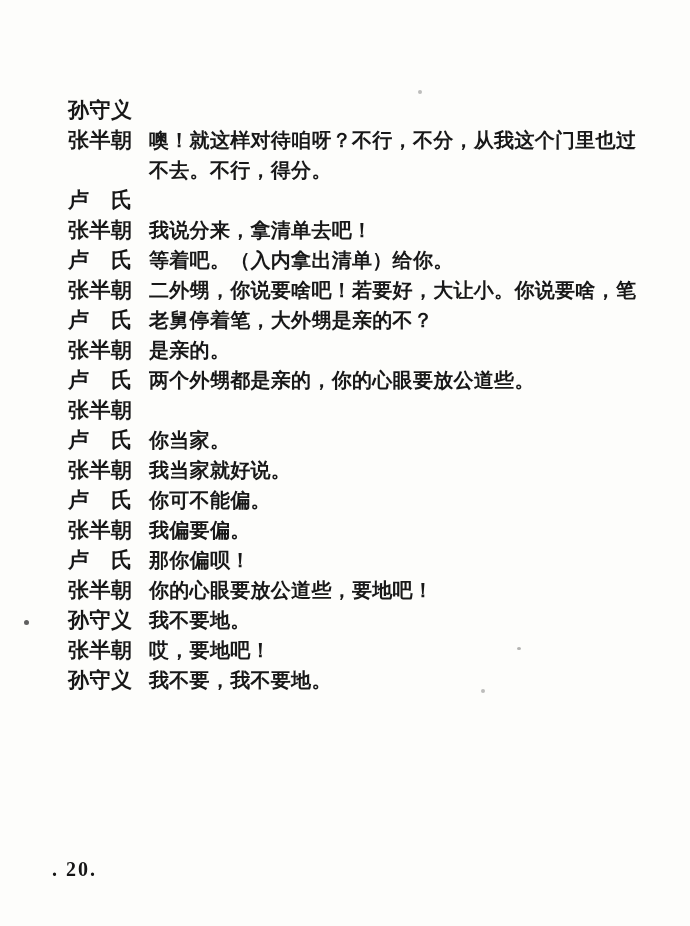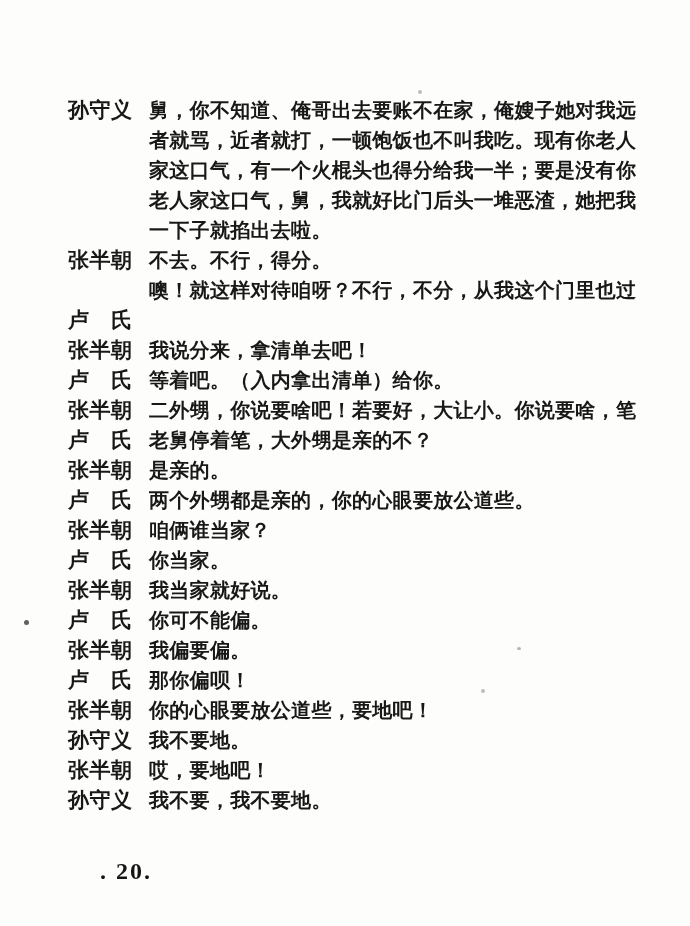--- a/index.html
+++ b/index.html
@@ -47,58 +47,50 @@
     font-weight: 600;
     line-height: 30px;
     height: 30px;
     letter-spacing: 0.3px;
     white-space: nowrap;
   }
   .page-number {
     position: absolute;
     left: 52px;
     top: 858px;
-    font-size: 24px;
+    font-size: 20px;
     font-weight: 700;
     letter-spacing: 2px;
     color: #151515;
-    margin-left: 48px;
   }
   .speck {
     position: absolute;
     border-radius: 50%;
     background: #444;
   }
   .speck.s1 { left: 24px;  top: 620px; width: 5px; height: 5px; opacity: 0.85; }
   .speck.s2 { left: 418px; top: 90px;  width: 4px; height: 4px; opacity: 0.35; }
   .speck.s3 { left: 517px; top: 647px; width: 4px; height: 3px; opacity: 0.4; }
   .speck.s4 { left: 481px; top: 689px; width: 4px; height: 4px; opacity: 0.35; }
 </style>
 </head>
 <body>
 
 <div class="page">
 
   <div class="script-body">
   <div class="entry">
     <div class="speaker">孙守义</div>
-    <div class="dialogue">
-          <div class="line">舅，你不知道、俺哥出去要账不在家，俺嫂子她对我远</div>
-          <div class="line">者就骂，近者就打，一顿饱饭也不叫我吃。现有你老人</div>
-          <div class="line">家这口气，有一个火棍头也得分给我一半；要是没有你</div>
-          <div class="line">老人家这口气，舅，我就好比门后头一堆恶渣，她把我</div>
-          <div class="line">一下子就掐出去啦。</div>
-        </div>
-  </div>
-
-  <div class="entry">
-    <div class="speaker">张半朝</div>
-    <div class="dialogue">
+  </div>
+
+  <div class="entry">
+    <div class="speaker">张半朝</div>
+    <div class="dialogue">
+          <div class="line">噢！就这样对待咱呀？不行，不分，从我这个门里也过</div>
           <div class="line">不去。不行，得分。</div>
-          <div class="line">噢！就这样对待咱呀？不行，不分，从我这个门里也过</div>
         </div>
   </div>
 
   <div class="entry">
     <div class="speaker">卢　氏</div>
   </div>
 
   <div class="entry">
     <div class="speaker">张半朝</div>
     <div class="dialogue">
@@ -136,23 +128,20 @@
 
   <div class="entry">
     <div class="speaker">卢　氏</div>
     <div class="dialogue">
           <div class="line">两个外甥都是亲的，你的心眼要放公道些。</div>
         </div>
   </div>
 
   <div class="entry">
     <div class="speaker">张半朝</div>
-    <div class="dialogue">
-          <div class="line">咱俩谁当家？</div>
-        </div>
   </div>
 
   <div class="entry">
     <div class="speaker">卢　氏</div>
     <div class="dialogue">
           <div class="line">你当家。</div>
         </div>
   </div>
 
   <div class="entry">

